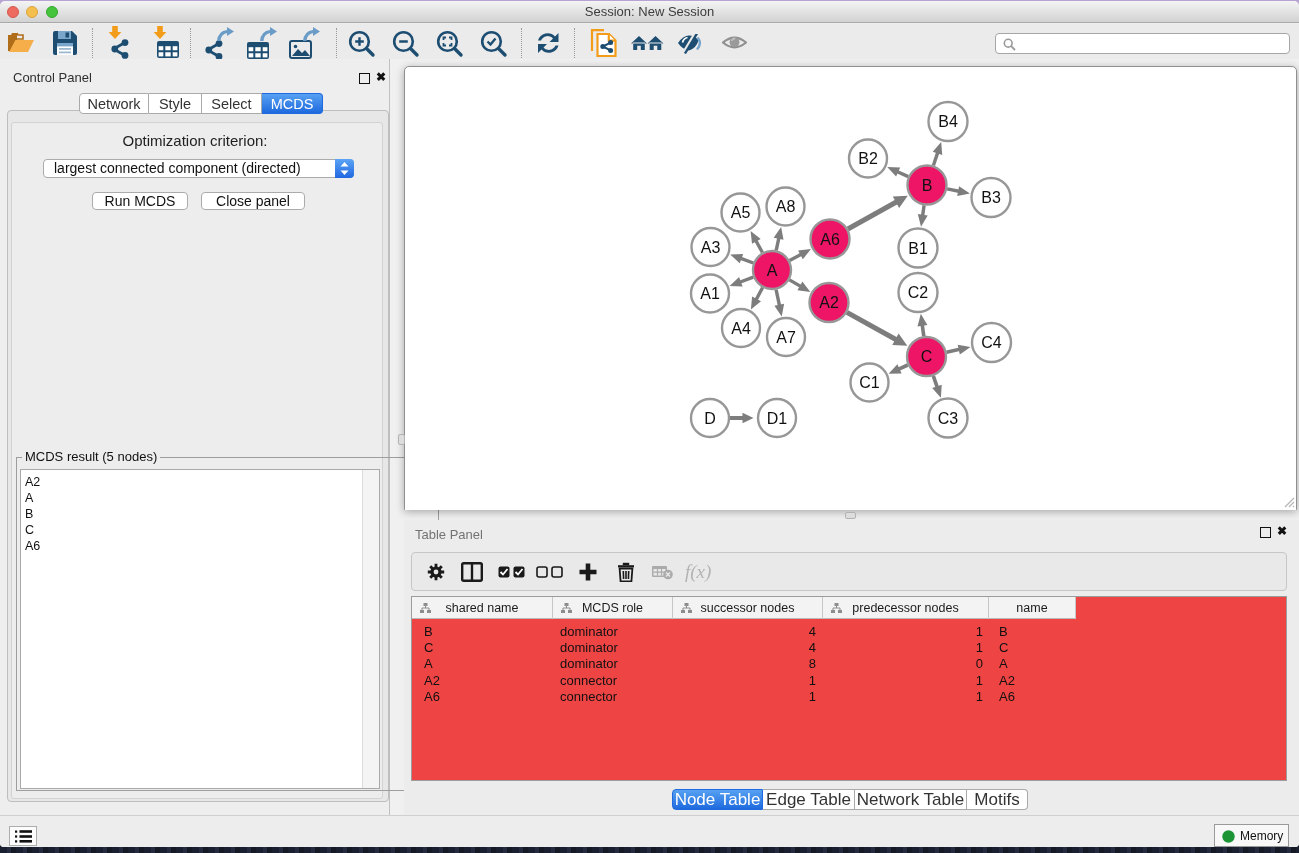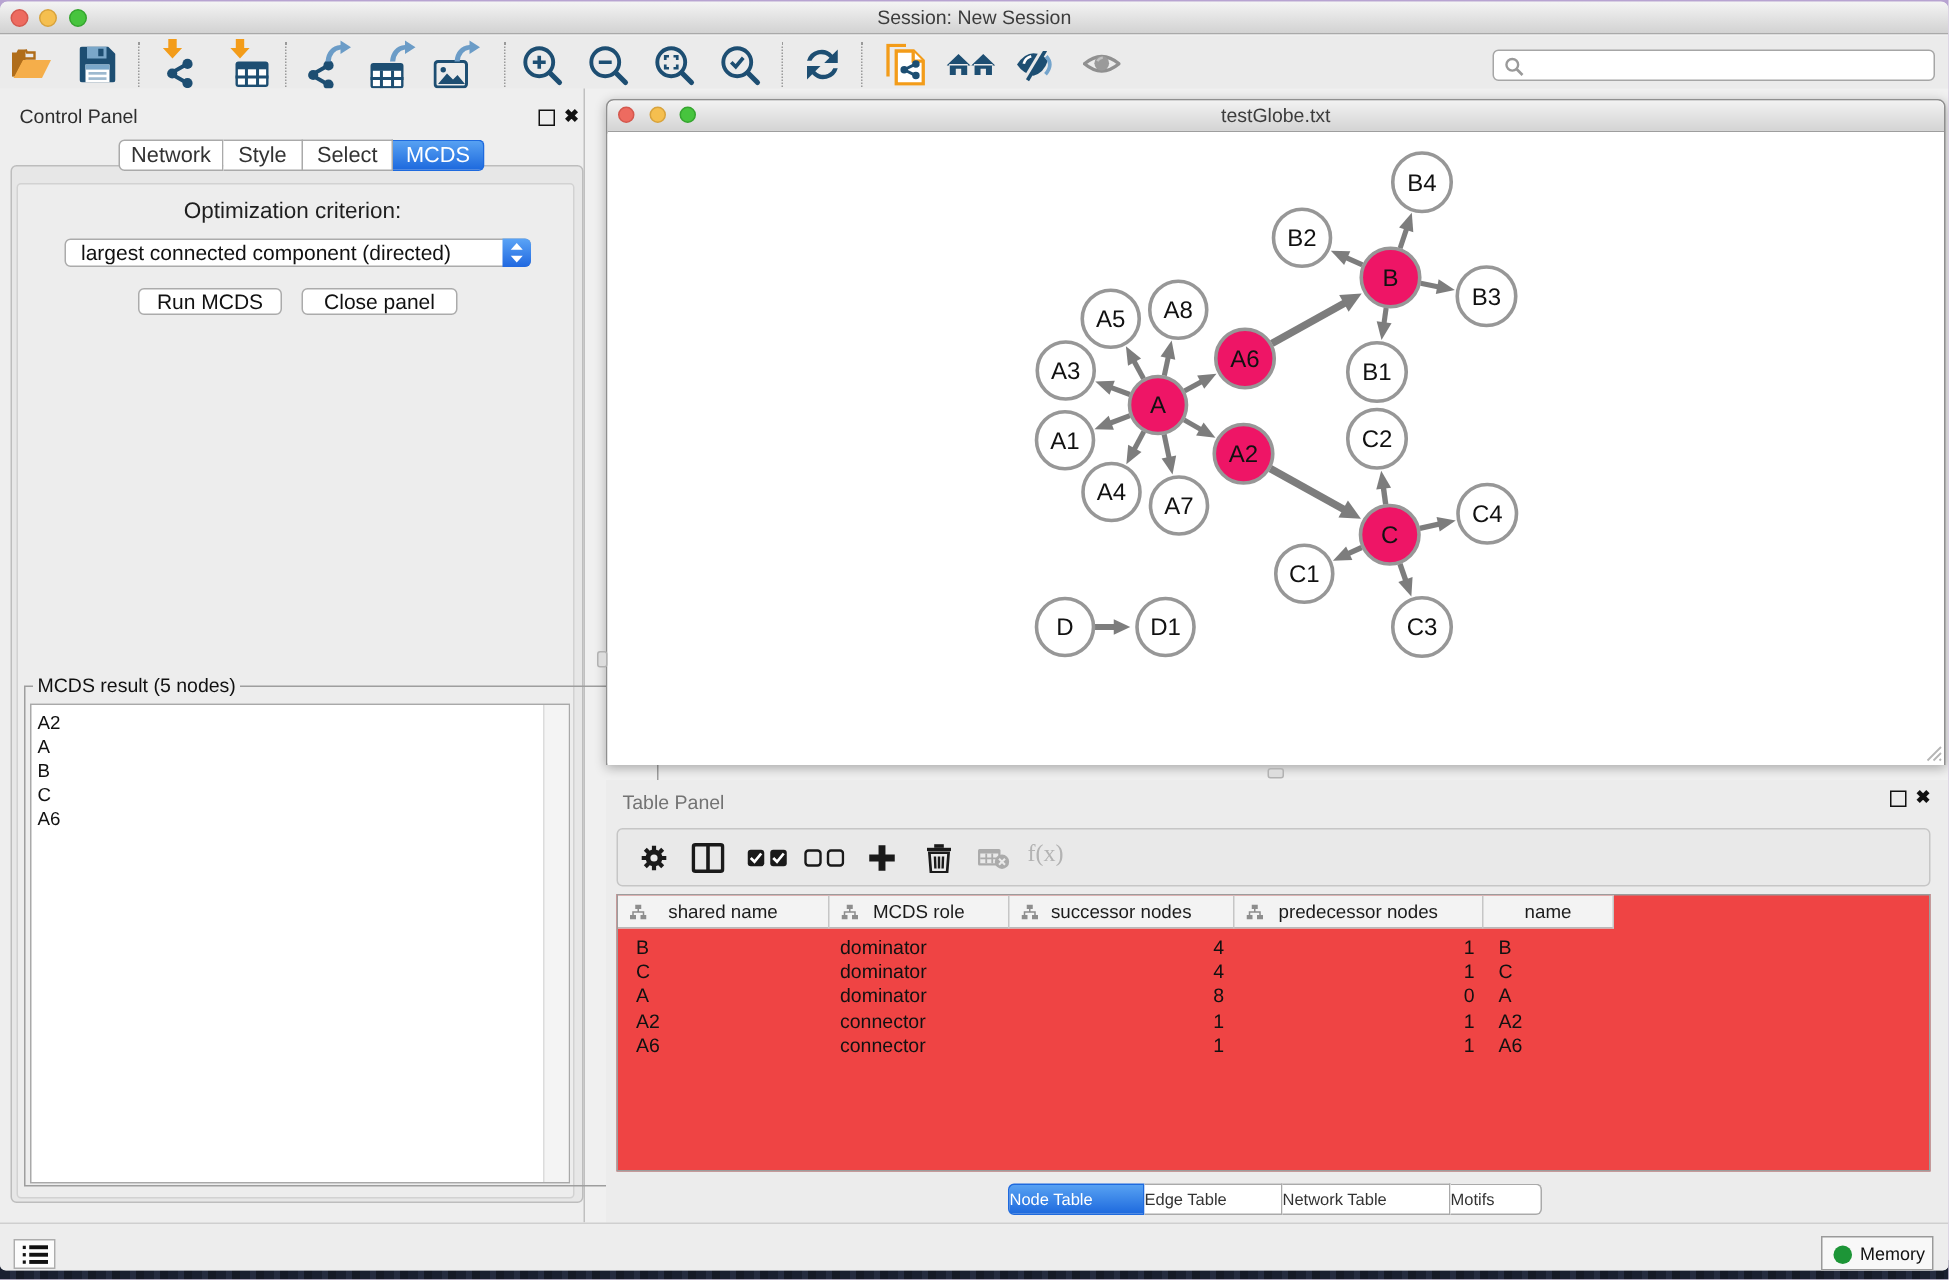--- a/index.html
+++ b/index.html
@@ -41,21 +41,21 @@
 #vsplit{position:absolute;left:7px;top:375px;width:7px;height:11px;background:#ddd;border:1px solid #b2b2b2;border-radius:2px}
 #hsplit{position:absolute;left:454px;top:453px;width:11px;height:7px;background:#ddd;border:1px solid #b2b2b2;border-radius:2px}
 #tpanel{position:absolute;left:13px;top:461px;width:895px;height:295px;background:#ececec}
 #tpanel .hdr{position:absolute;left:11px;top:7px;font-size:13px;color:#737373}
 #ttool{position:absolute;left:7px;top:32px;width:876px;height:39px;background:#e9e9e9;border:1px solid #c6c6c6;border-radius:4px}
 #ttable{position:absolute;left:7px;top:76px;width:876px;height:185px;background:#ef4444;border:1px solid #9c9c9c}
 #thead{position:absolute;left:0;top:0;width:664px;height:22px;background:#f3f3f3;border-bottom:1px solid #b9b9b9}
 .th{position:absolute;top:0;height:22px;border-right:1px solid #c6c6c6;font-size:12.5px;color:#1b1b1b;text-align:center;line-height:22px}
 .td{position:absolute;font-size:13px;color:#111;height:16px;line-height:16px}
 #btabs{position:absolute;left:268px;top:269px;height:21px}
-.btab{position:absolute;top:0;height:21px;background:#fff;border:1px solid #aaa;font-size:11px;color:#333;line-height:20px}
+.btab{position:absolute;top:0;height:21px;background:#fff;border:1px solid #aaa;font-size:17px;color:#333;text-align:center;line-height:20px}
 .btab.sel{background:linear-gradient(#57a1f2,#1e6ade);color:#fff;border-color:#1e6ade}
 #statusbar{left:0;top:814px;width:1299px;height:32px;background:#ededed;border-top:1px solid #cfcfcf}
 #listbtn{position:absolute;left:9px;top:10px;width:28px;height:20px;background:#fcfcfc;border:1px solid #adadad}
 #membtn{position:absolute;left:1214px;top:8px;width:75px;height:23px;background:#f8f8f8;border:1px solid #9a9a9a;font-size:12px;color:#111}
 </style></head><body>
 <div class="abs" id="bgbottom"></div>
 <div class="abs" id="app">
   <div class="abs" id="titlebar">
     <div class="light" style="left:7px;background:#ed6b60;border:1px solid #d4584e"></div>
     <div class="light" style="left:26px;background:#f5bf4f;border:1px solid #d8a33c"></div>
@@ -234,26 +234,20 @@
           <div class="it" style="top:21px">A</div>
           <div class="it" style="top:37px">B</div>
           <div class="it" style="top:53px">C</div>
           <div class="it" style="top:69px">A6</div>
           <div id="mscroll"></div>
         </div>
       </div>
     </div>
     <div class="abs" id="desktop">
       <div id="netwin">
-        <div id="nettitle">
-          <div class="light" style="left:7px;background:#ed6b60;border:1px solid #d4584e"></div>
-          <div class="light" style="left:28px;background:#f5bf4f;border:1px solid #d8a33c"></div>
-          <div class="light" style="left:48px;background:#47c43e;border:1px solid #35a52f"></div>
-          <div class="t">testGlobe.txt</div>
-        </div>
         <div id="netcanvas">
             <svg width="891" height="421" viewBox="0 0 891 421" style="position:absolute;left:0;top:0">
 <line x1="348.3" y1="188.1" x2="334.0" y2="193.5" stroke="#7d7d7d" stroke-width="3.4"></line>
 <polygon points="324.6,197.1 334.1,188.1 337.6,197.5" fill="#7d7d7d"></polygon>
 <line x1="348.3" y1="174.0" x2="334.5" y2="168.9" stroke="#7d7d7d" stroke-width="3.4"></line>
 <polygon points="325.2,165.4 338.2,164.9 334.7,174.2" fill="#7d7d7d"></polygon>
 <line x1="357.6" y1="198.6" x2="350.6" y2="211.7" stroke="#7d7d7d" stroke-width="3.4"></line>
 <polygon points="345.9,220.5 347.1,207.5 356.0,212.3" fill="#7d7d7d"></polygon>
 <line x1="357.4" y1="163.5" x2="350.4" y2="150.7" stroke="#7d7d7d" stroke-width="3.4"></line>
 <polygon points="345.6,141.9 355.7,150.0 347.0,154.8" fill="#7d7d7d"></polygon>
@@ -382,21 +376,21 @@
             </svg>
             <svg class="abs" style="left:240px;top:11px" width="21" height="16" viewBox="0 0 21 16">
               <g fill="#ababab">
                 <rect x="0" y="2" width="15" height="11" rx="1"></rect>
                 <rect x="1.5" y="5" width="12" height="6.5" fill="#e9e9e9"></rect>
                 <path d="M5.5 5 L5.5 11.5 M9.5 5 L9.5 11.5 M1.5 8.2 L13.5 8.2" stroke="#ababab" stroke-width="1.2"></path>
                 <circle cx="16" cy="10.5" r="4.8"></circle>
                 <path d="M14 8.5 L18 12.5 M18 8.5 L14 12.5" stroke="#e9e9e9" stroke-width="1.4"></path>
               </g>
             </svg>
-            <div class="abs" style="left:273px;top:8px;width:40px;font-family:'Liberation Serif',serif;font-size:16px;color:#b3b3b3">f(x)</div>
+            <div class="abs" style="left:273px;top:8px;width:40px;font-family:'Liberation Serif',serif;font-style:italic;font-size:19px;color:#b3b3b3">f(x)</div>
           </div>
         <div id="ttable">
           <div id="thead">
             <div class="th" style="left:0px;width:141px"><svg class="abs" style="left:8px;top:6px" width="11" height="10" viewBox="0 0 11 10">
                   <g fill="#8d8d8d">
                     <rect x="3.5" y="0" width="4" height="3"></rect>
                     <rect x="0" y="7" width="4" height="3"></rect>
                     <rect x="7" y="7" width="4" height="3"></rect>
                     <path d="M5.5 3 L5.5 5 M2 7 L2 5 L9 5 L9 7" stroke="#8d8d8d" stroke-width="1" fill="none"></path>
                   </g>

